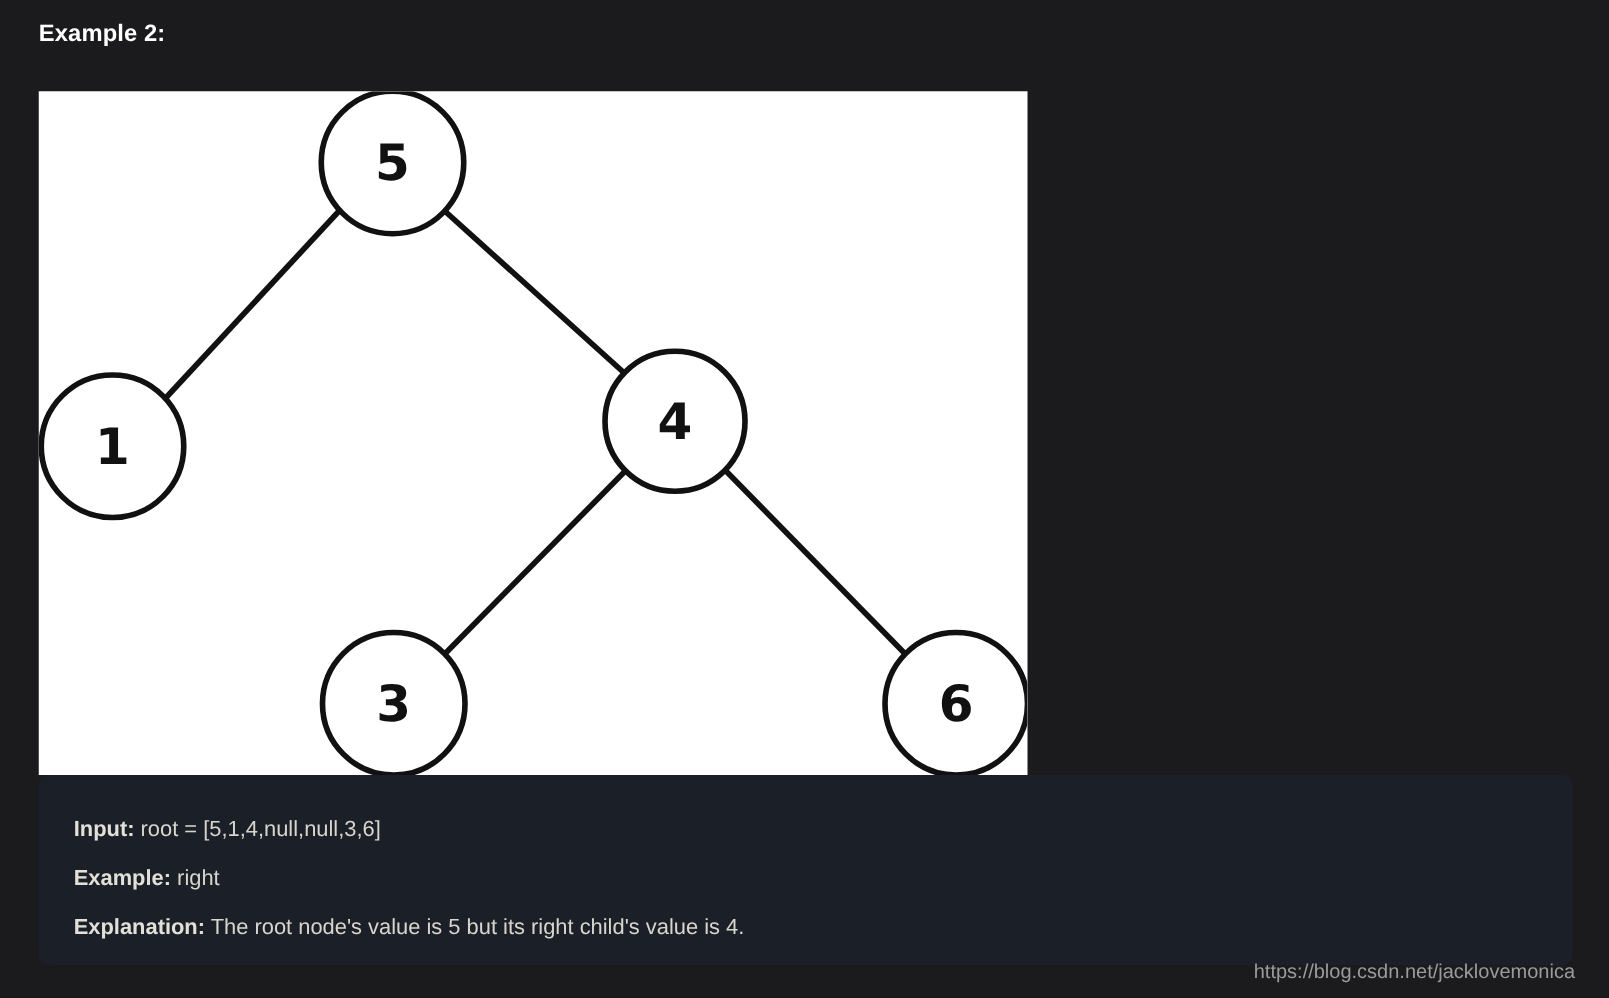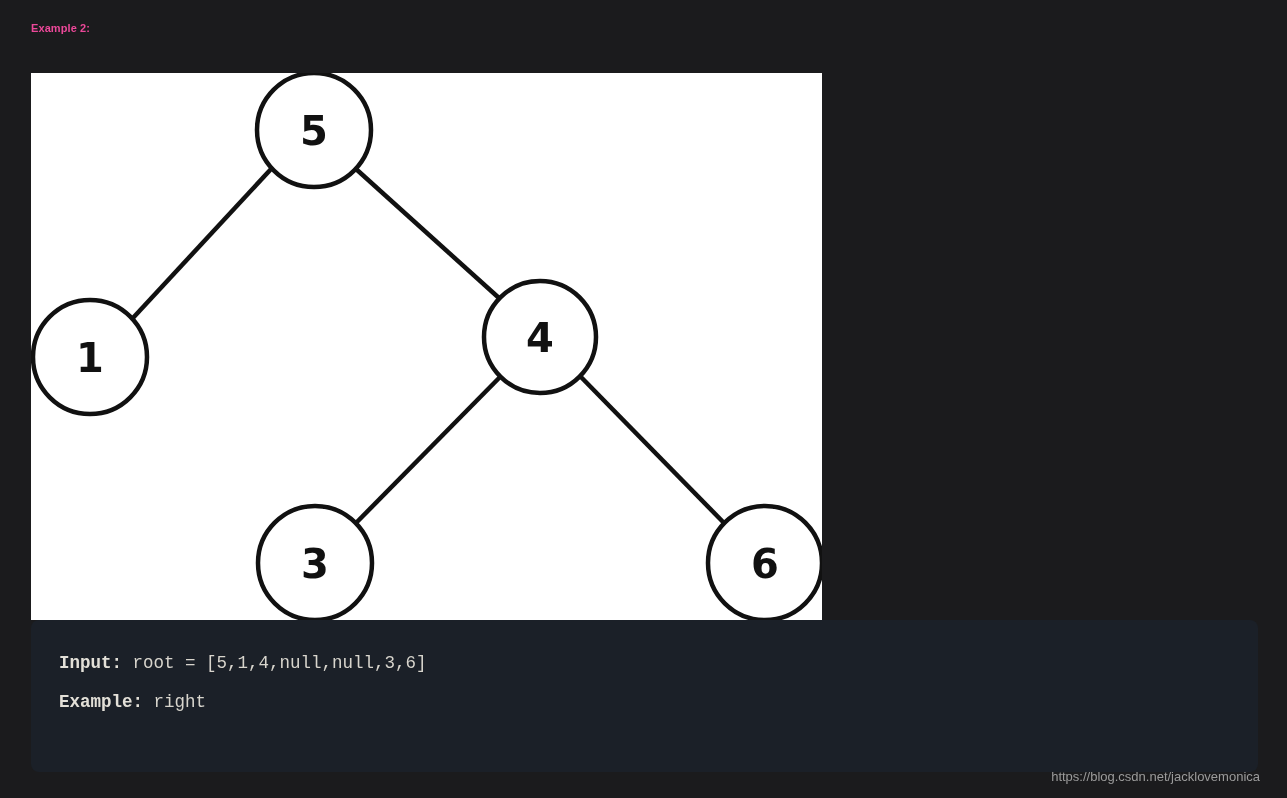--- a/index.html
+++ b/index.html
@@ -13,23 +13,23 @@
     font-family: "Liberation Sans", sans-serif;
     overflow: hidden;
     position: relative;
   }
 
   
   .example-heading {
     position: absolute;
     left: 31px;
     top: 16px;
-    font-size: 11px;
+    font-size: 19px;
     font-weight: bold;
-    color: #ec4899;
+    color: #ffffff;
     letter-spacing: 0.1px;
     line-height: 24px;
     white-space: nowrap;
   }
 
   
   .tree-figure {
     position: absolute;
     left: 31px;
     top: 73px;
@@ -66,37 +66,37 @@
     left: 31px;
     top: 620px;
     width: 1227px;
     height: 152px;
     background: #1b2028;
     border-radius: 8px;
     box-sizing: border-box;
     padding: 24px 28px 22px 28px;
   }
   .code-line {
-    font-family: Liberation Mono, monospace;
+    font-family: Liberation Sans, sans-serif;
     font-size: 17.5px;
     line-height: 39px;
     color: #d8d5cd;
     white-space: pre;
   }
   .code-key {
     font-weight: bold;
     color: #e3e0d8;
   }
 
   
   .watermark {
     position: absolute;
     right: 27px;
     top: 769px;
-    font-size: 13px;
+    font-size: 16px;
     color: #9b9b9b;
     font-family: "Liberation Sans", sans-serif;
     white-space: nowrap;
   }
 </style>
 </head>
 <body>
 
 <div class="example-heading">Example 2:</div>
 
@@ -121,15 +121,16 @@
     <text class="node-label" x="284" y="491">3</text>
 
     <circle class="node-circle" cx="734" cy="490" r="57"></circle>
     <text class="node-label" x="734" y="491">6</text>
   </svg>
 </div>
 
 <div class="code-block">
   <div class="code-line"><span class="code-key">Input:</span><span> root = [5,1,4,null,null,3,6]</span></div>
   <div class="code-line"><span class="code-key">Example:</span><span> right</span></div>
+  <div class="code-line"><span class="code-key">Explanation:</span><span> The root node's value is 5 but its right child's value is 4.</span></div>
 </div>
 
 <div class="watermark">https://blog.csdn.net/jacklovemonica</div>
 
 </body></html>

